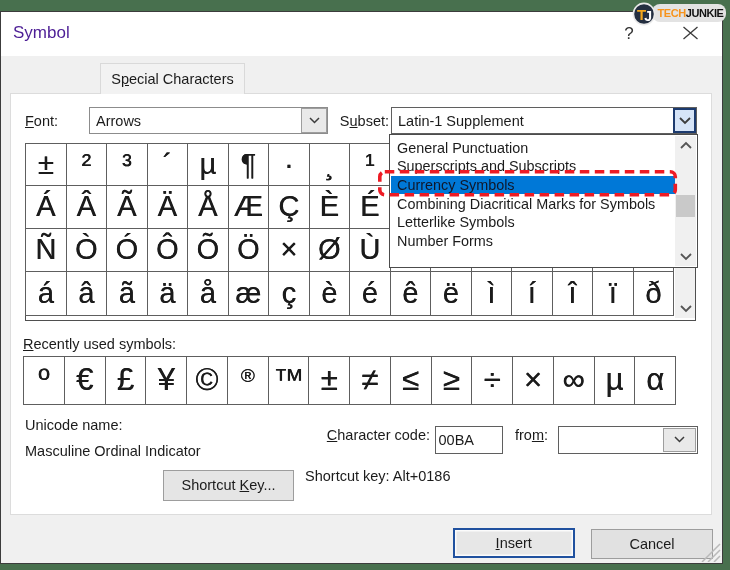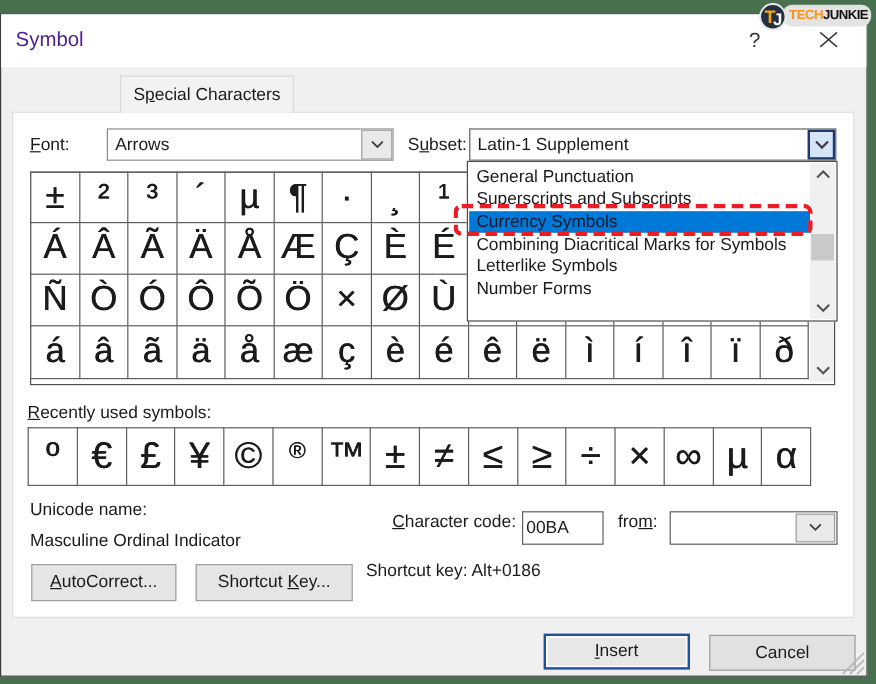--- a/index.html
+++ b/index.html
@@ -208,23 +208,20 @@
   </div>
   <div class="lbl" style="right:174px;top:415px;">fro<u>m</u>:</div>
   <div class="combo" style="left:557px;top:413.5px;width:138px;height:26.5px;border-color:#5f5f5f;">
     <div class="cbtn" style="width:31px;top:1.5px;bottom:1.5px;right:1.5px;">
         <svg width="11" height="7">
           <polyline points="1,1 5.5,5.5 10,1" fill="none" stroke="#3c3c3c" stroke-width="1.5"></polyline>
         </svg>
       </div>
   </div>
 
-  <div class="btn" style="left:25px;top:457.5px;width:119px;height:29px;">
-      <span><u>A</u>utoCorrect...</span>
-    </div>
   <div class="btn" style="left:162px;top:457.5px;width:129px;height:29px;">
       <span>Shortcut&nbsp;<u>K</u>ey...</span>
     </div>
   <div class="lbl" style="left:304px;top:456px;">Shortcut key: Alt+0186</div>
 
   <div class="btn" style="left:452px;top:516px;width:117.5px;height:25.5px;background:#e7e7e7;
        border:2.5px solid #20519f;box-shadow:inset 0 0 0 1.5px #fbfbfb;">
       <span><u>I</u>nsert</span>
     </div>
   <div class="btn" style="left:590px;top:516.5px;width:120px;height:28px;background:#e1e1e1;">

